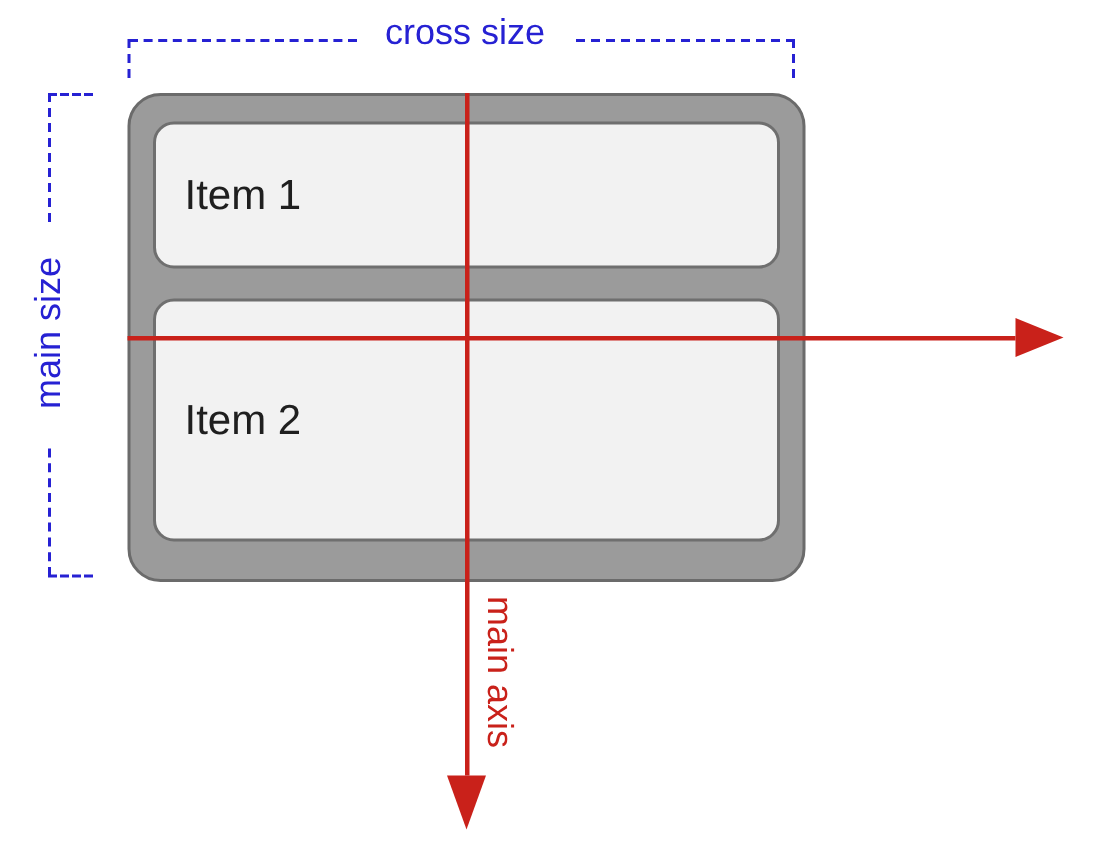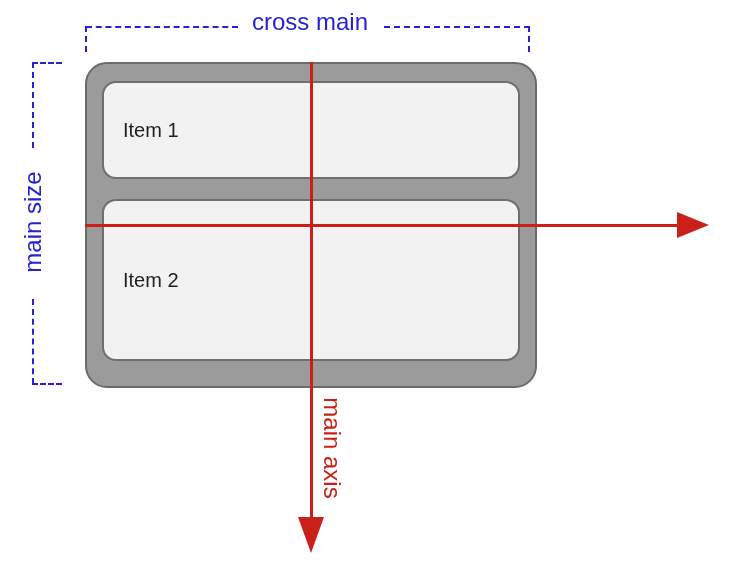--- a/index.html
+++ b/index.html
@@ -52,21 +52,21 @@
     position: absolute;
     left: 15px;
     width: 418px;
     box-sizing: border-box;
     background: var(--item-fill);
     border: 2px solid var(--item-border);
     border-radius: 14px;
     display: flex;
     align-items: center;
     padding-left: 19px;
-    font-size: 20px;
+    font-size: 28px;
     color: #1f1f1f;
   }
   .flex-item.item1 { top: 17px;  height: 98px;  }
   .flex-item.item2 { top: 135px; height: 162px; }
   
   .axis-line-h {
     position: absolute;
     left: 85px;
     top: 224px;
     width: 592px;
@@ -111,21 +111,21 @@
   .rot-cw {
     transform: translate(-50%, -50%) rotate(90deg);
   }
 </style>
 </head>
 <body>
 
 <div class="stage">
 
   <div class="dash-h" style="left:86px; top:26px; width:152px;"></div>
-  <div class="size-label" style="left:310px; top:9px; transform:translateX(-50%);">cross main</div>
+  <div class="size-label" style="left:310px; top:9px; transform:translateX(-50%);">cross size</div>
   <div class="dash-h" style="left:384px; top:26px; width:146px;"></div>
   <div class="dash-v" style="left:85px; top:26px; height:26px;"></div>
   <div class="dash-v" style="left:528px; top:26px; height:26px;"></div>
 
   <div class="dash-h" style="left:32px; top:62px; width:30px;"></div>
   <div class="dash-v" style="left:32px; top:62px; height:86px;"></div>
   <div class="size-label rot-ccw" style="left:33px; top:222px;">main size</div>
   <div class="dash-v" style="left:32px; top:299px; height:85px;"></div>
   <div class="dash-h" style="left:32px; top:383px; width:30px;"></div>
 

